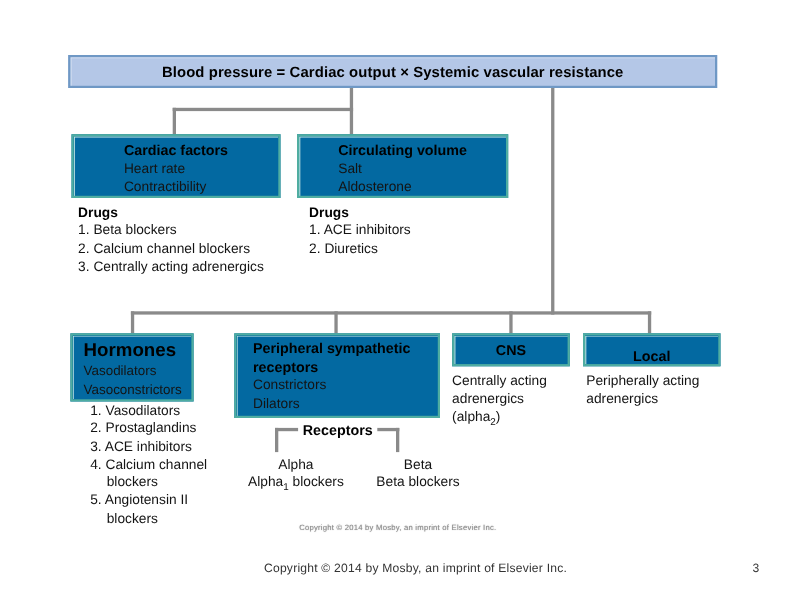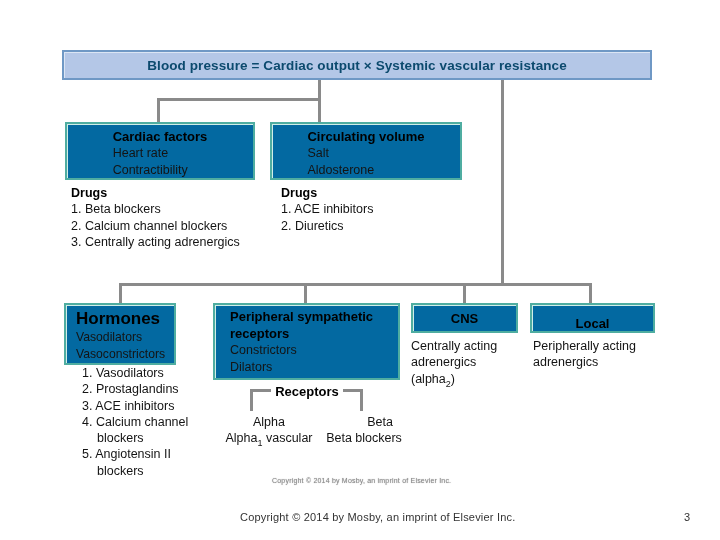--- a/index.html
+++ b/index.html
@@ -7,21 +7,21 @@
             font-family:"Liberation Sans","DejaVu Sans",sans-serif; color:#141414; overflow:hidden; }
   .conn { position:absolute; background:#8a8a8a; }
   .blue-box { position:absolute; background:#b4c7e7; border:2px solid #6f98c5;
               box-shadow:inset 1px 1px 0 #dbe5f4; display:flex; align-items:center; justify-content:center; }
   .teal-box { position:absolute; background:#0369a1; border:2px solid #4fada1;
               box-shadow:inset 1px 1px 0 #d0eee8; box-sizing:border-box; }
   .center-block { text-align:center; }
   .inner { display:inline-block; text-align:left; padding-top:4px; line-height:17px; }
   .box-head { font-weight:bold; font-size:13px; color:#000; }
   .box-line { font-size:12.5px; }
-  .title-text { font-weight:bold; font-size:13.5px; color:#0c4a6e; letter-spacing:0.1px; }
+  .title-text { font-weight:bold; font-size:13.5px; color:#000000; letter-spacing:0.1px; }
   .txtblock { position:absolute; font-size:12.5px; line-height:16.3px; }
   .bold { font-weight:bold; color:#000; }
   .numlist { width:132px;margin-left:16px; }
   .numlist div { padding-left:15px; text-indent:-15px; }
   sub { font-size:9px; line-height:0; }
   .receptors-label { position:absolute; text-align:center; z-index:2; }
   .receptors-label span { background:#ffffff; padding:0 4px; font-weight:bold; font-size:13px; color:#000; }
   .cname { position:absolute; text-align:center; font-size:12.5px; line-height:16px;margin-left:18px; }
   .figure-credit { position:absolute; font-size:7px; color:#8f8f8f; letter-spacing:0.2px;
                    text-shadow:0 0 1px rgba(130,130,130,0.7); }
@@ -118,26 +118,26 @@
   <div class="conn" style="left:250px; top:389px; width:3px; height:22px;"></div>
   <div class="conn" style="left:360px; top:389px; width:3px; height:22px;"></div>
   <div class="receptors-label" style="left:251px; top:382px; width:112px;">
     <span>Receptors</span>
   </div>
 
   <div class="cname" style="left:201px; top:414px; width:100px;">
     <span>Alpha</span>
   </div>
   <div class="cname" style="left:186px; top:430px; width:130px;">
-    <span>Alpha</span><sub>1</sub><span> vascular</span>
+    <span>Alpha</span><sub>1</sub><span> blockers</span>
   </div>
   <div class="cname" style="left:312px; top:414px; width:100px;">
     <span>Beta</span>
   </div>
-  <div class="cname" style="left:281px; top:430px; width:130px;">
+  <div class="cname" style="left:297px; top:430px; width:130px;">
     <span>Beta blockers</span>
   </div>
 
   <div class="figure-credit" style="left:272px; top:477px;">Copyright © 2014 by Mosby, an imprint of Elsevier Inc.</div>
 
   <div class="caption" style="left:240px; top:511px;">Copyright © 2014 by Mosby, an imprint of Elsevier Inc.</div>
   <div class="caption" style="left:684px; top:511px;">3</div>
 
 </div>
 

